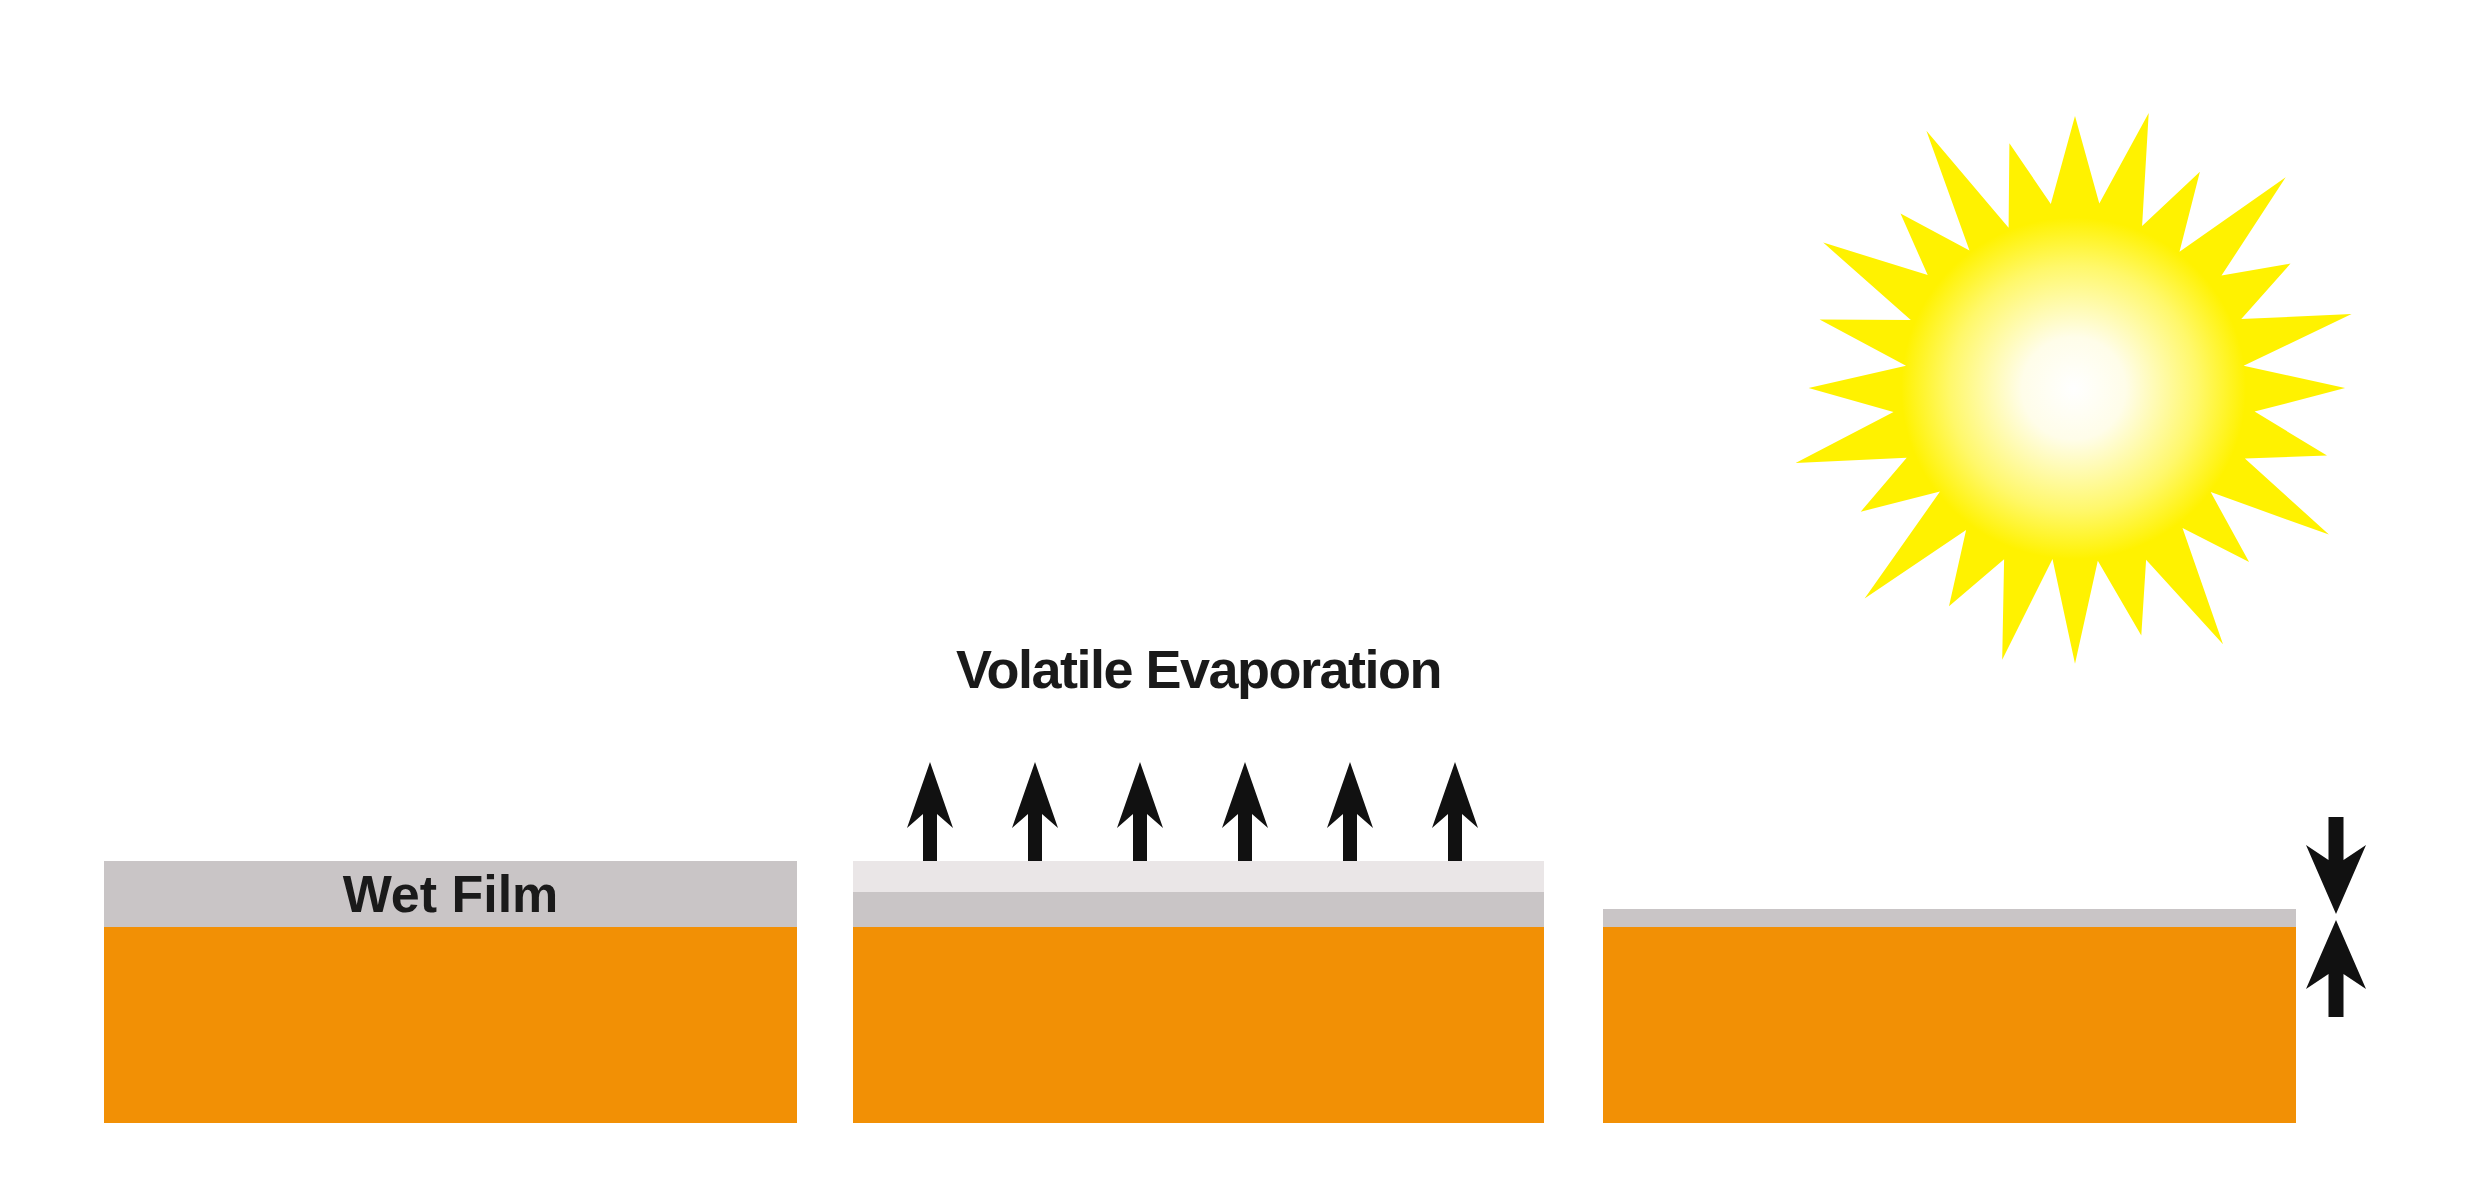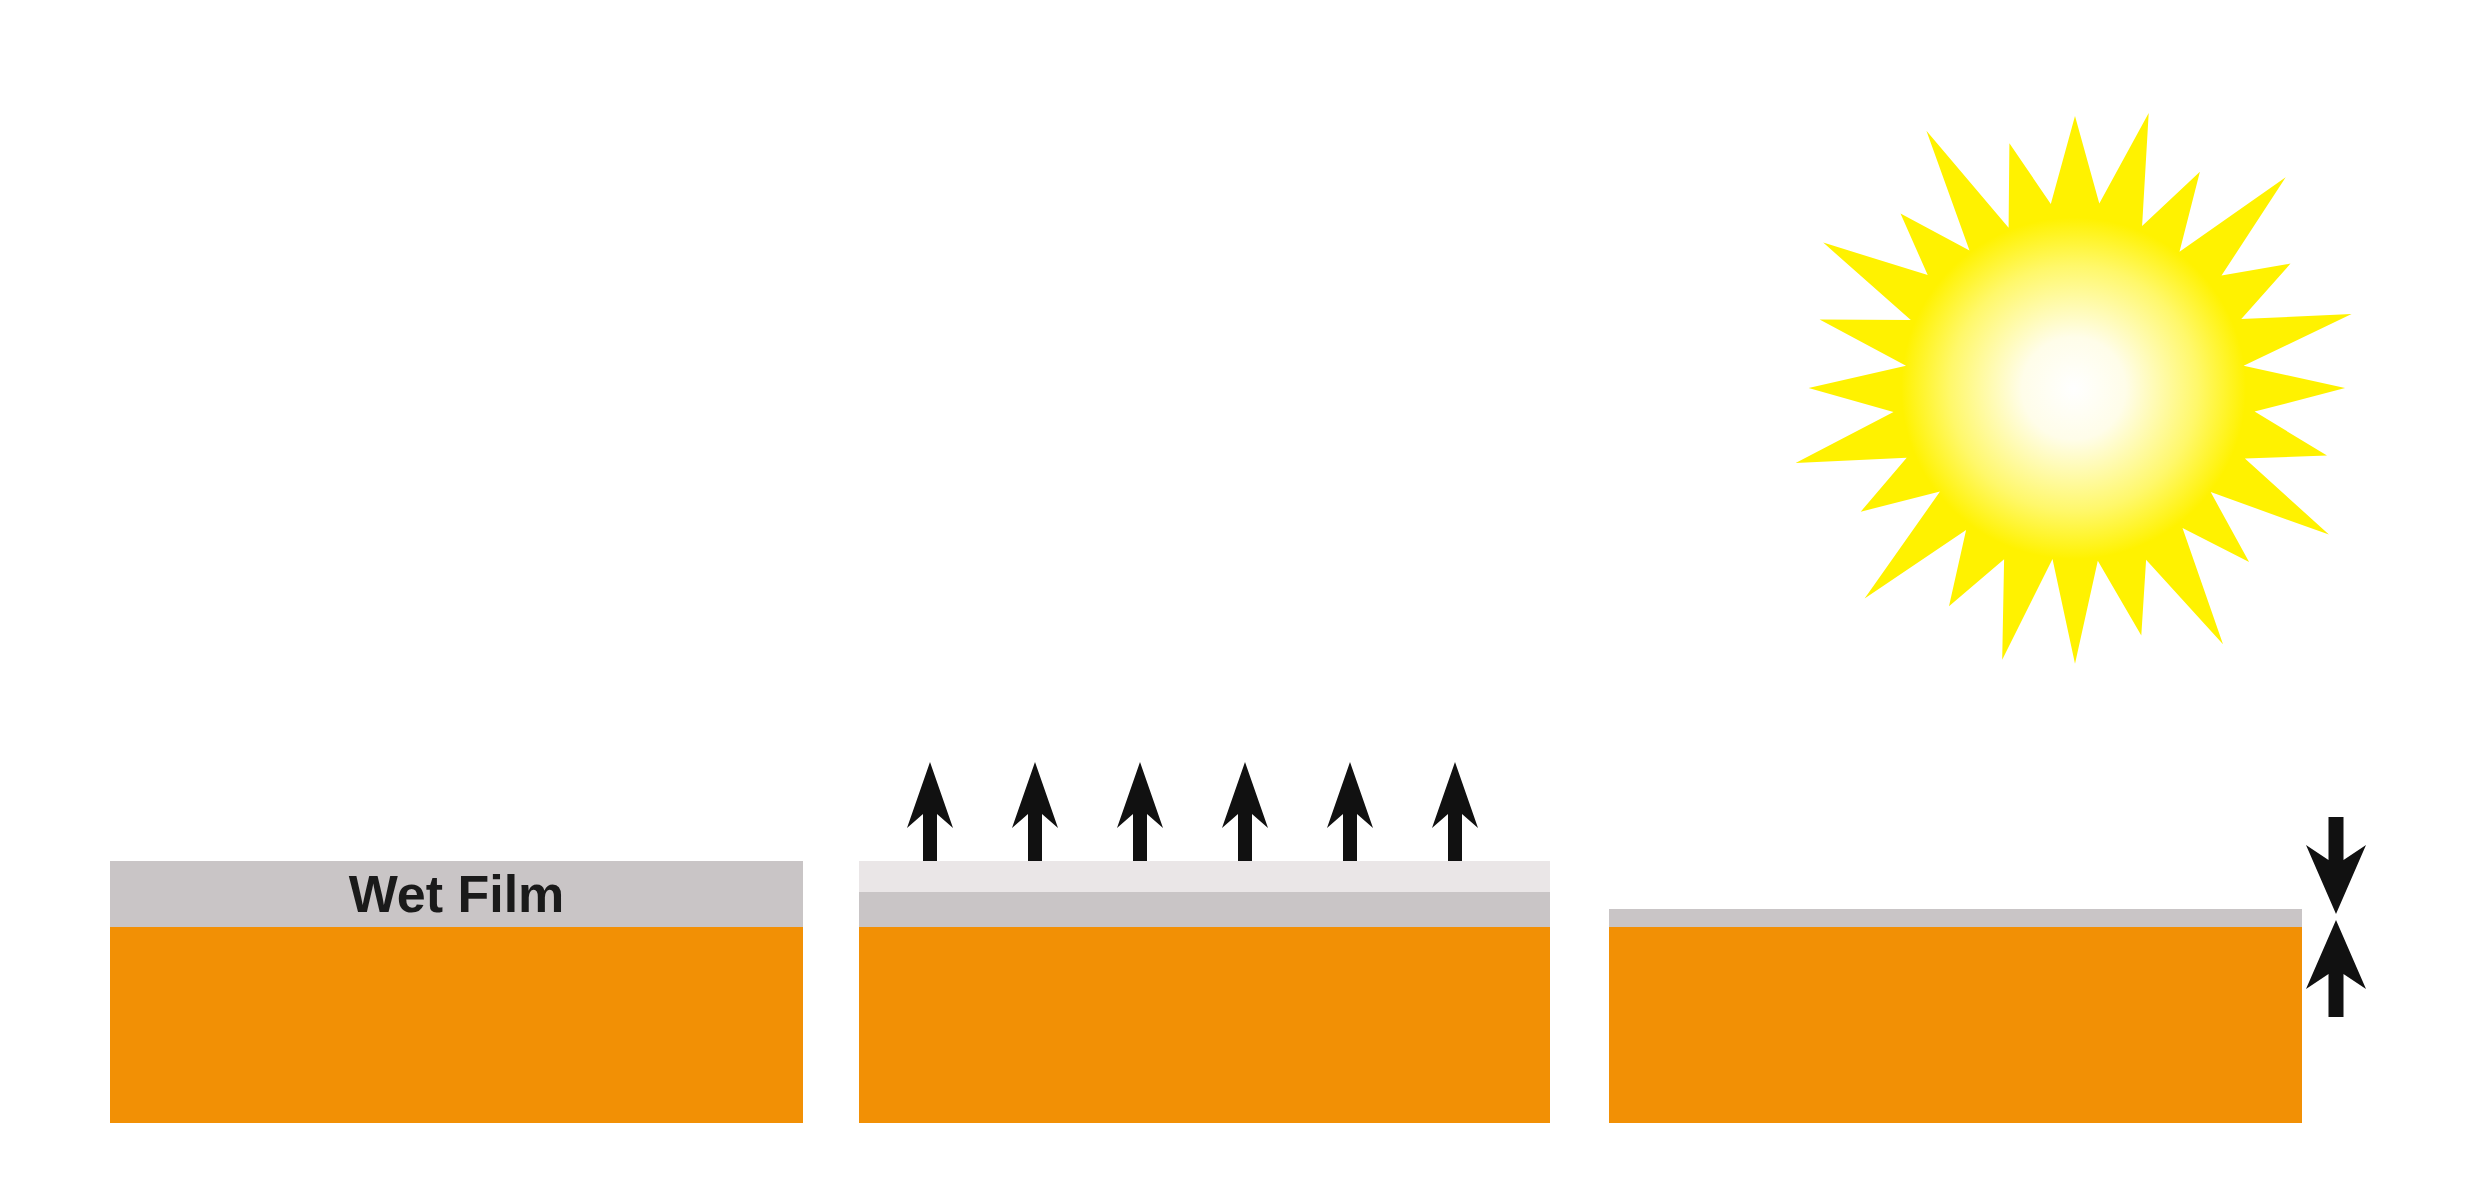--- a/index.html
+++ b/index.html
@@ -7,21 +7,21 @@
     width:2480px;height:1204px;overflow:hidden;
     background:var(--background,#fff);
     font-family:"Liberation Sans", sans-serif;
   }
   .canvas{position:relative;width:2480px;height:1204px;background:var(--background,#fff);}
 
   
   .sun{position:absolute;left:1765px;top:78px;width:620px;height:620px;}
 
   
-  .stage{position:absolute;top:861px;height:262px;margin-left:6px;}
+  .stage{position:absolute;top:861px;height:262px;}
   .stage1{left:104px;width:693px;}
   .stage2{left:853px;width:691px;}
   .stage3{left:1603px;width:693px;}
 
   .layer{position:absolute;left:0;width:100%;}
   .wet-film-layer{top:0;height:66px;background:var(--film-gray,#C9C5C6);
     display:flex;align-items:center;justify-content:center;}
   .volatile-layer{top:0;height:31px;background:var(--volatile-light-gray,#EAE6E7);}
   .thin-film-layer-mid{top:31px;height:35px;background:var(--film-gray,#C9C5C6);}
   .thin-film-layer-right{top:48px;height:18px;background:var(--film-gray,#C9C5C6);}
@@ -67,20 +67,21 @@
     <polygon id="sun-poly" fill="url(#sunGrad)" points="310.0,38.0 334.3,125.6 383.7,35.0 377.1,147.9 434.9,93.7 414.5,173.8 520.7,99.3 456.5,197.6 525.5,185.6 476.3,241.1 586.6,235.9 478.6,287.8 580.1,310.0 489.6,333.6 562.0,377.5 479.9,380.4 563.9,456.6 445.7,414.1 484.1,484.1 417.5,450.1 458.0,566.3 381.1,481.8 376.3,557.4 332.8,482.8 310.0,585.7 287.5,481.0 237.2,581.8 239.1,481.2 184.0,528.2 201.1,451.9 99.6,520.4 175.0,413.6 95.7,433.7 141.7,379.7 30.6,384.9 128.5,333.9 43.6,310.0 141.0,287.7 54.6,241.6 145.8,242.0 58.2,164.6 162.7,197.0 135.5,135.5 204.5,172.5 161.4,52.7 243.6,149.8 244.4,65.3 285.8,125.9"></polygon>
   </svg>
 
   <div class="stage stage1">
     <div class="layer wet-film-layer">
       <span class="wet-film-label">Wet Film</span>
     </div>
     <div class="layer substrate"></div>
   </div>
 
+  <div class="evap-title">Volatile Evaporation</div>
 
   <svg id="evap-arrows" class="evap-arrows" viewBox="0 0 691 100" aria-hidden="true">
     <defs>
       <g id="up-arrow">
         <polygon class="arrow-fill" points="23,0 46,66 30,52 30,100 16,100 16,52 0,66"></polygon>
       </g>
     </defs>
   <use href="#up-arrow" x="54" y="0"></use>
       <use href="#up-arrow" x="159" y="0"></use>
       <use href="#up-arrow" x="264" y="0"></use>

